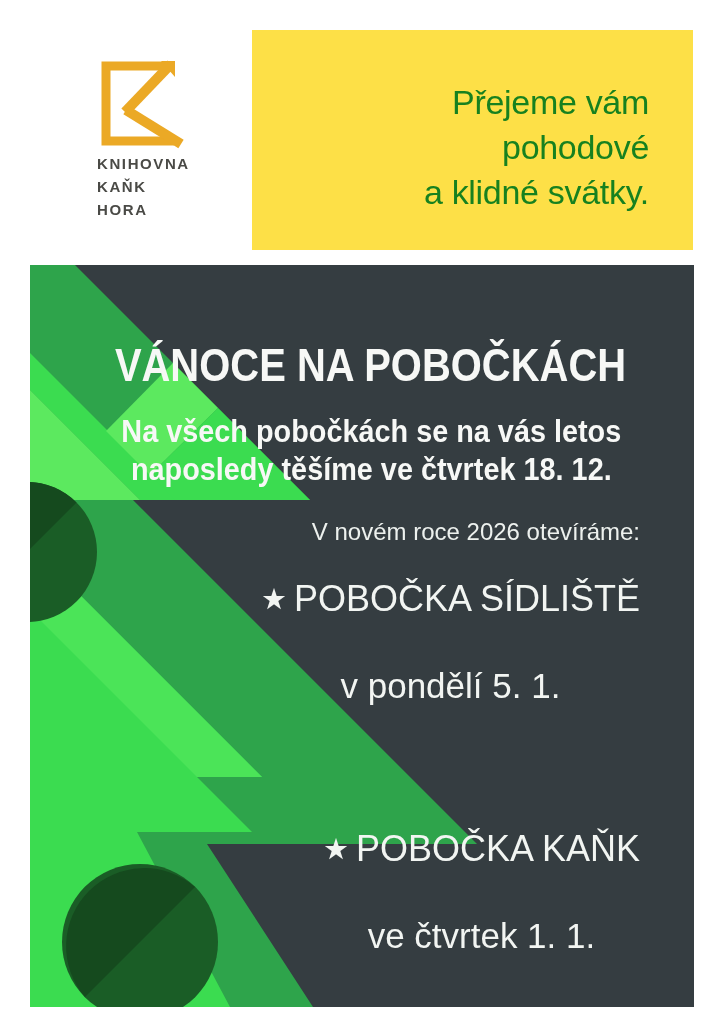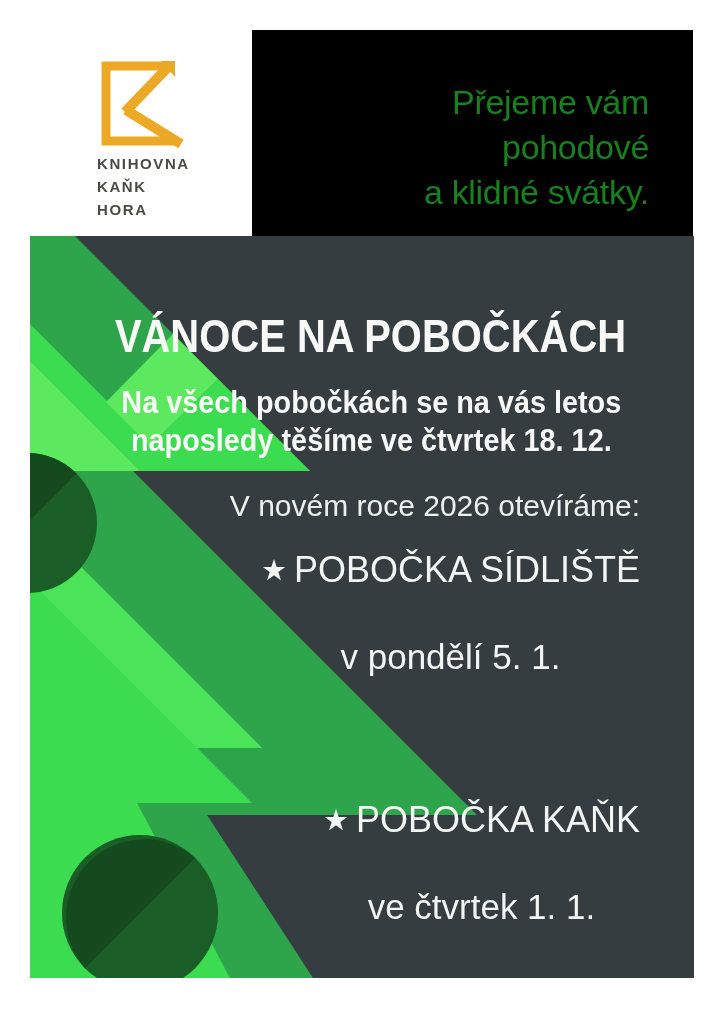--- a/index.html
+++ b/index.html
@@ -15,31 +15,31 @@
   
   .logo-block { position:absolute; left:95px; top:56px; width:160px; }
   .logo-mark  { position:absolute; left:0; top:0; }
   .logo-text  { position:absolute; left:2px; top:96px;
                 font-size:15px; font-weight:bold; letter-spacing:1.6px;
                 line-height:23px; color:#4a4a46; }
 
   
   .greeting-box {
     position:absolute; left:252px; top:30px; width:441px; height:220px;
-    background:#000000;
+    background:#fde047;
     box-sizing:border-box; padding:50px 44px 0 0;
     text-align:right;
   }
   .greeting-line {
     font-size:34px; line-height:45px; color:#17811f; letter-spacing:-0.3px;
   }
 
   
   .panel {
-    position:absolute; left:30px; top:236px; width:664px; height:742px;
+    position:absolute; left:30px; top:265px; width:664px; height:742px;
     background:#353d41; overflow:hidden;
   }
   .panel svg.bg { position:absolute; left:0; top:0; }
 
   .poster-title {
     position:absolute; top:72px; left:0; width:100%;
     box-sizing:border-box; padding-left:20px;
     text-align:center;
     font-size:47px; font-weight:bold; color:#f7f8f6;
     transform:scaleX(0.85); transform-origin:center;
@@ -48,21 +48,21 @@
   .poster-subtitle {
     position:absolute; top:148px; left:0; width:100%;
     box-sizing:border-box; padding-left:20px;
     text-align:center;
     font-size:31px; font-weight:bold; line-height:38px; color:#f7f8f6;
     transform:scaleX(0.93); transform-origin:center;
     white-space:nowrap;
   }
   .opening-intro {
     position:absolute; top:253px; right:54px;
-    font-size:30px; color:#edf1ee; white-space:nowrap;
+    font-size:24px; color:#edf1ee; white-space:nowrap;
   }
   .branch {
     position:absolute; right:54px; text-align:center; color:#f2f5f2;
     white-space:nowrap;
   }
   .branch-1 { top:312px; }
   .branch-2 { top:437px; }
   .branch-3 { top:562px; }
   .branch-name { font-size:36px; line-height:43px; }
   .branch-date { font-size:35px; line-height:42px;margin-top:42px; }

